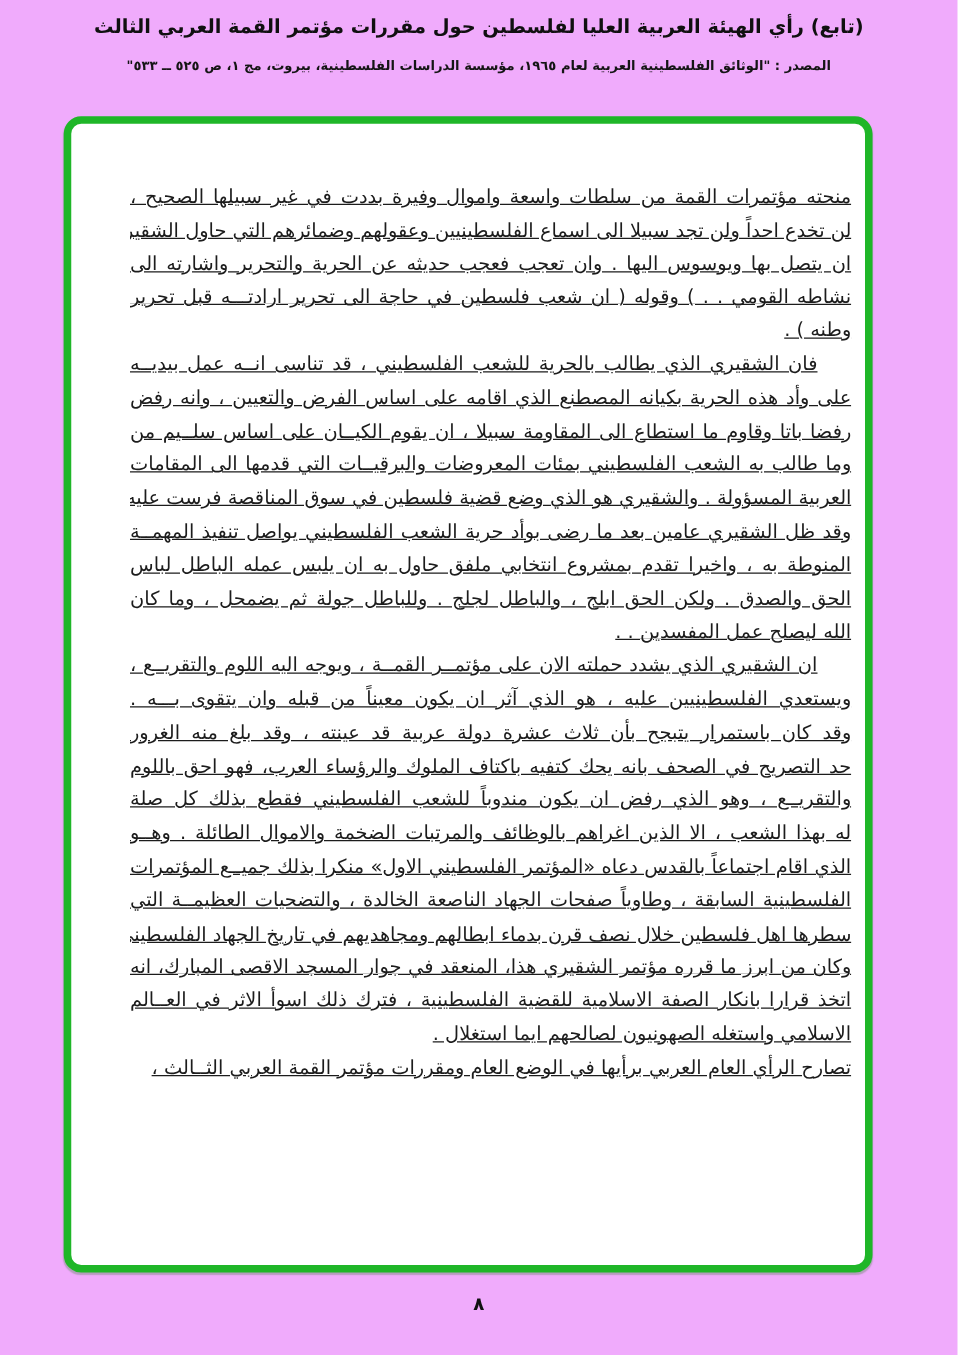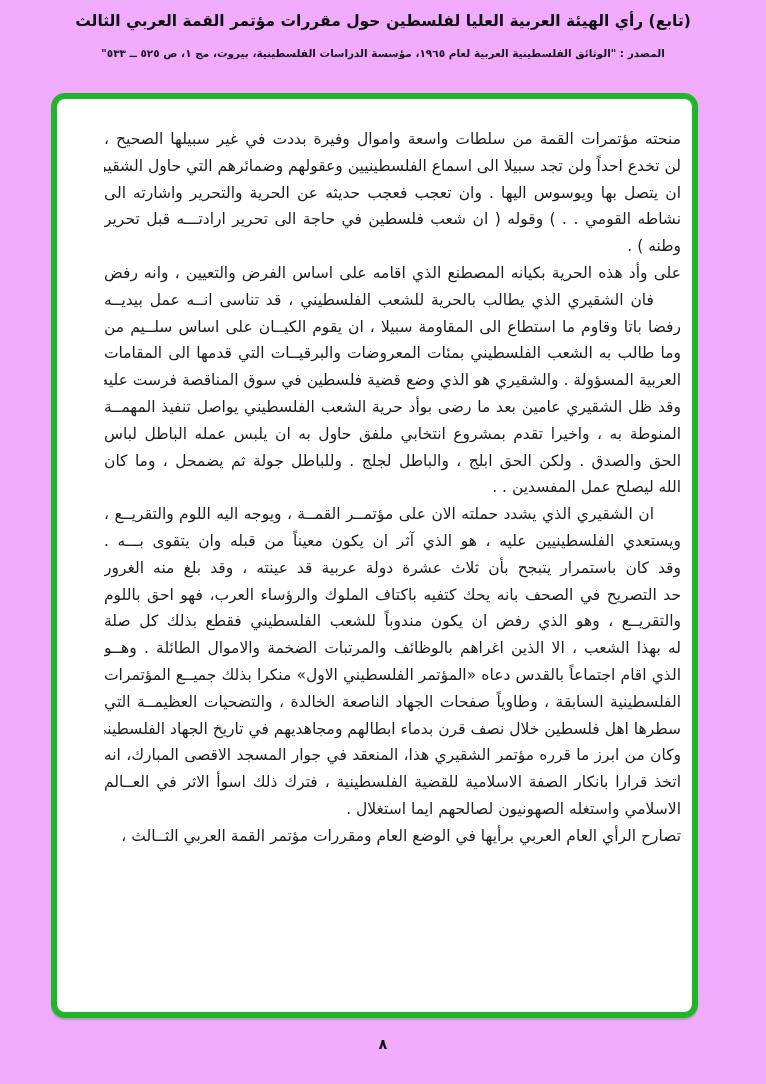--- a/index.html
+++ b/index.html
@@ -32,26 +32,27 @@
     position: absolute; left: 51px; top: 93px;
     width: 647px; height: 925px;
     border: 6px solid #1fb628;
     border-radius: 14px;
     background: #ffffff;
     box-shadow: 0 2px 1px rgba(70, 130, 70, 0.35);
   }
 
   
   .scan-body {
-    position: absolute; left: 104px; top: 126px;
+    position: absolute; left: 104px; top: 144px;
     width: 577px;
     direction: rtl;
     font-size: 15.5px;
     line-height: 26.8px;
     color: #1c1c1c;
+    text-decoration: underline;
   }
   .para { margin: 0; }
   .line {
     height: 26.8px;
     white-space: nowrap;      
     text-align: justify;
     text-align-last: justify;
     overflow: hidden;
   }
   .line.last { text-align-last: right; white-space: normal; }
@@ -77,22 +78,22 @@
 
   <div class="scan-body" id="scan-body" style="color: rgb(28, 28, 28);">
       <div class="para">
         <div class="line">منحته مؤتمرات القمة من سلطات واسعة واموال وفيرة بددت في غير سبيلها الصحيح ،</div>
         <div class="line">لن تخدع احداً ولن تجد سبيلا الى اسماع الفلسطينيين وعقولهم وضمائرهم التي حاول الشقيري</div>
         <div class="line">ان يتصل بها ويوسوس اليها . وان تعجب فعجب حديثه عن الحرية والتحرير واشارته الى</div>
         <div class="line">نشاطه القومي . . ) وقوله ( ان شعب فلسطين في حاجة الى تحرير ارادتـــه قبل تحرير</div>
         <div class="line last">وطنه ) .</div>
       </div>
       <div class="para">
+        <div class="line indent">فان الشقيري الذي يطالب بالحرية للشعب الفلسطيني ، قد تناسى انــه عمل بيديــه</div>
         <div class="line">على وأد هذه الحرية بكيانه المصطنع الذي اقامه على اساس الفرض والتعيين ، وانه رفض</div>
-        <div class="line indent">فان الشقيري الذي يطالب بالحرية للشعب الفلسطيني ، قد تناسى انــه عمل بيديــه</div>
         <div class="line">رفضا باتا وقاوم ما استطاع الى المقاومة سبيلا ، ان يقوم الكيــان على اساس سلــيم من</div>
         <div class="line">وما طالب به الشعب الفلسطيني بمئات المعروضات والبرقيــات التي قدمها الى المقامات</div>
         <div class="line">العربية المسؤولة . والشقيري هو الذي وضع قضية فلسطين في سوق المناقصة فرست عليه .</div>
         <div class="line">وقد ظل الشقيري عامين بعد ما رضى بوأد حرية الشعب الفلسطيني يواصل تنفيذ المهمــة</div>
         <div class="line">المنوطة به ، واخيرا تقدم بمشروع انتخابي ملفق حاول به ان يلبس عمله الباطل لباس</div>
         <div class="line">الحق والصدق . ولكن الحق ابلج ، والباطل لجلج . وللباطل جولة ثم يضمحل ، وما كان</div>
         <div class="line last">الله ليصلح عمل المفسدين . .</div>
       </div>
       <div class="para">
         <div class="line indent">ان الشقيري الذي يشدد حملته الان على مؤتمــر القمــة ، ويوجه اليه اللوم والتقريــع ،</div>

